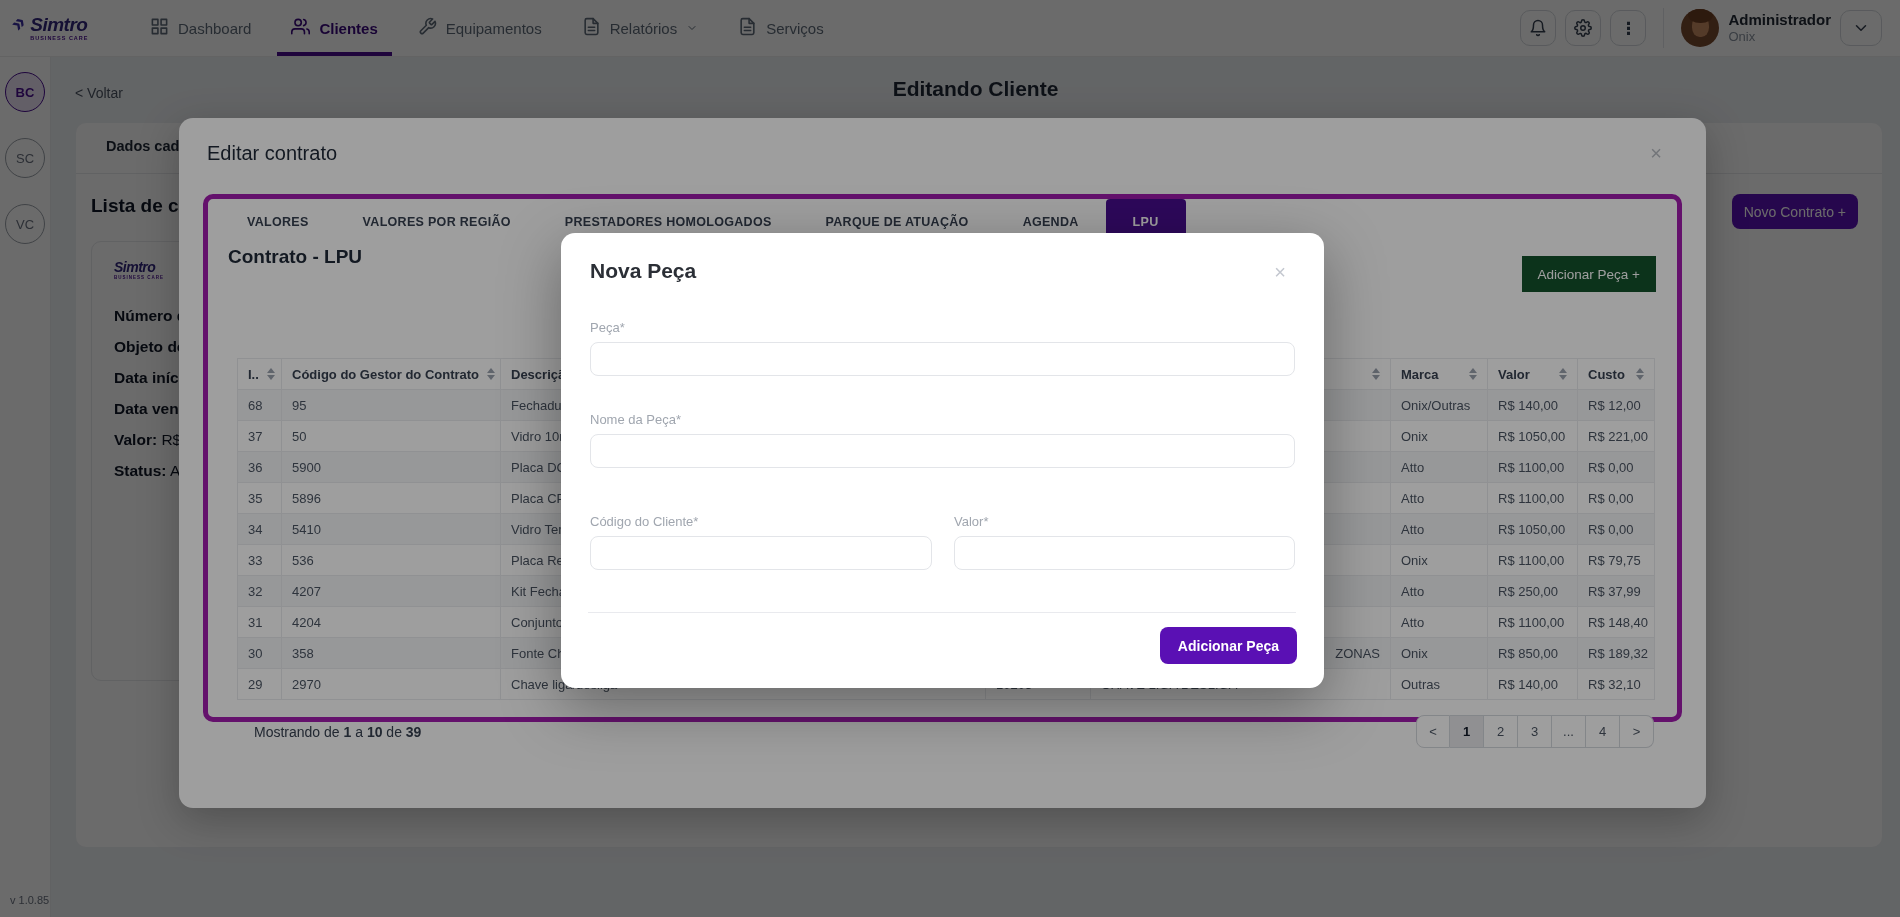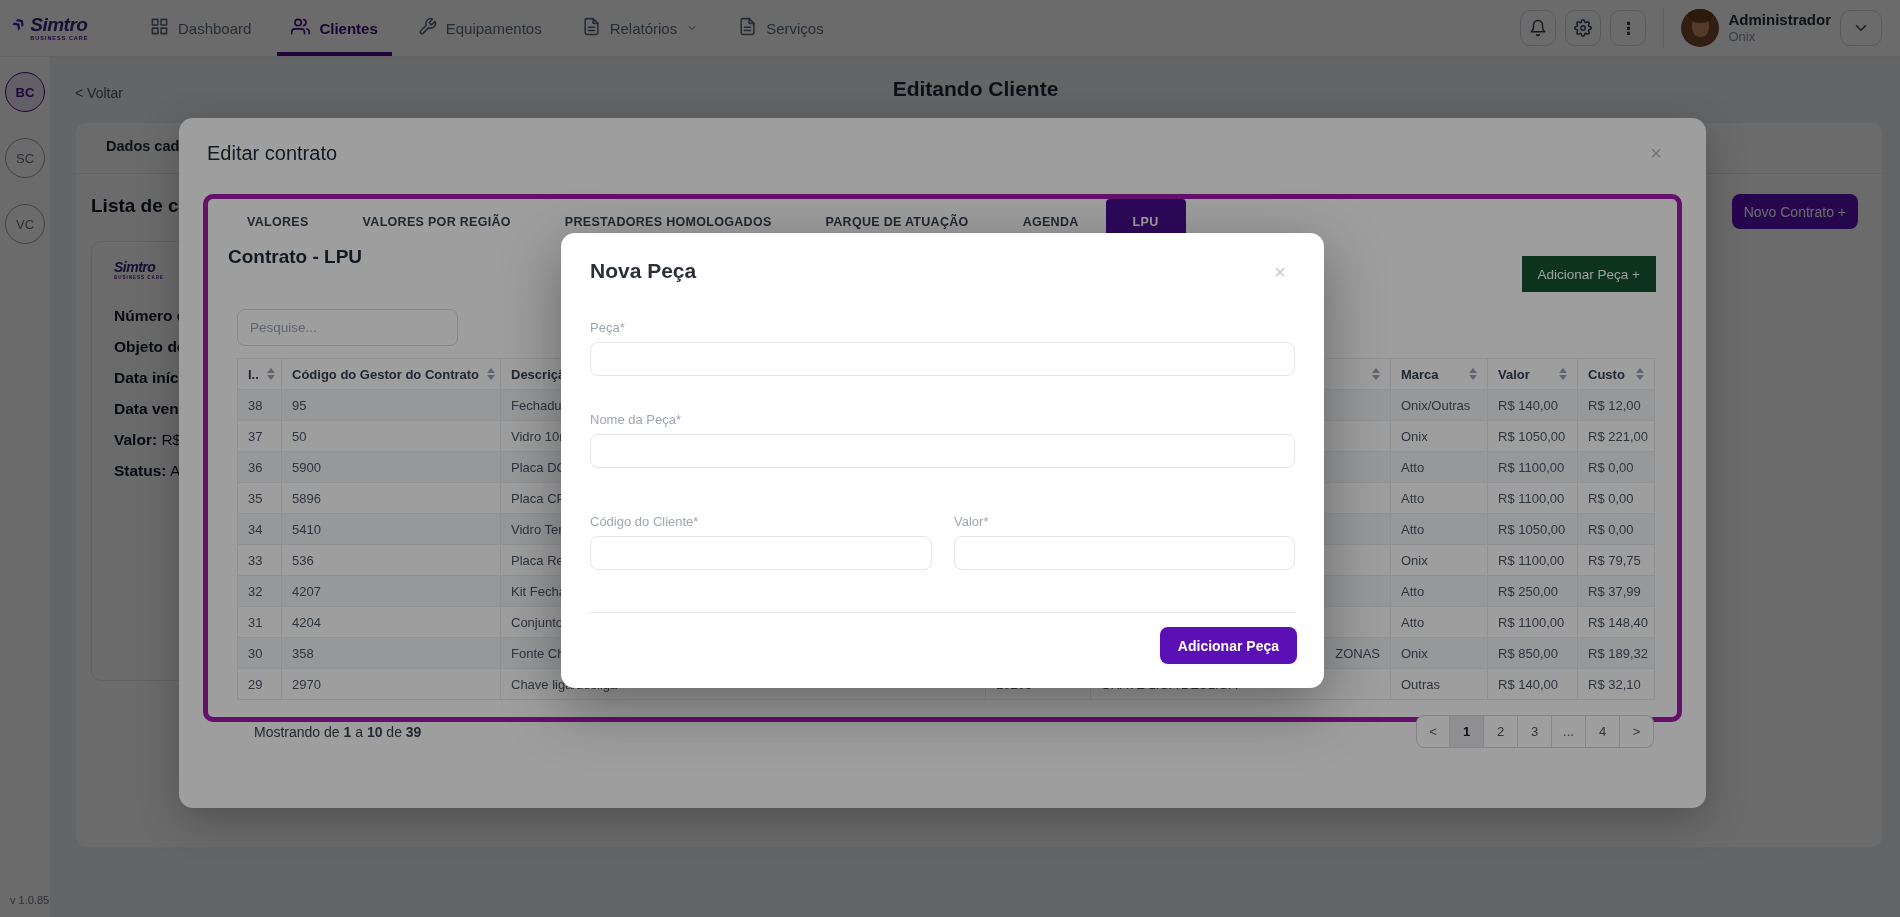--- a/index.html
+++ b/index.html
@@ -239,21 +239,20 @@
           <div class="tab">VALORES</div>
           <div class="tab">VALORES POR REGIÃO</div>
           <div class="tab">PRESTADORES HOMOLOGADOS</div>
           <div class="tab">PARQUE DE ATUAÇÃO</div>
           <div class="tab">AGENDA</div>
           <div class="tab active">LPU</div>
         </div>
     </div>
     <h3 class="section-title">Contrato - LPU</h3>
     <button class="add-piece-btn">Adicionar Peça +</button>
-    <input class="search-input" placeholder="Pesquise..." style="">
     <table class="lpu">
       <colgroup>
         <col style="width:44px">
           <col style="width:219px">
           <col style="width:485px">
           <col style="width:105px">
         <col style="width:300px">
           <col style="width:97px">
           <col style="width:90px">
           <col style="width:77px">
@@ -325,21 +324,21 @@
                 <span class="sort">
                   <i class="up"></i>
                   <i class="dn"></i>
                 </span>
               </span>
             </th>
           </tr>
         </thead>
       <tbody id="lpu-rows">
           <tr>
-            <td class="c-id">38</td>
+            <td class="c-id">68</td>
             <td class="c-cg">95</td>
             <td class="c-desc">Fechadur</td>
             <td class="c-cod"></td>
             <td class="c-nome"></td>
             <td class="c-marca">Onix/Outras</td>
             <td class="c-valor">R$ 140,00</td>
             <td class="c-custo">R$ 12,00</td>
           </tr>
           <tr>
             <td class="c-id">37</td>

